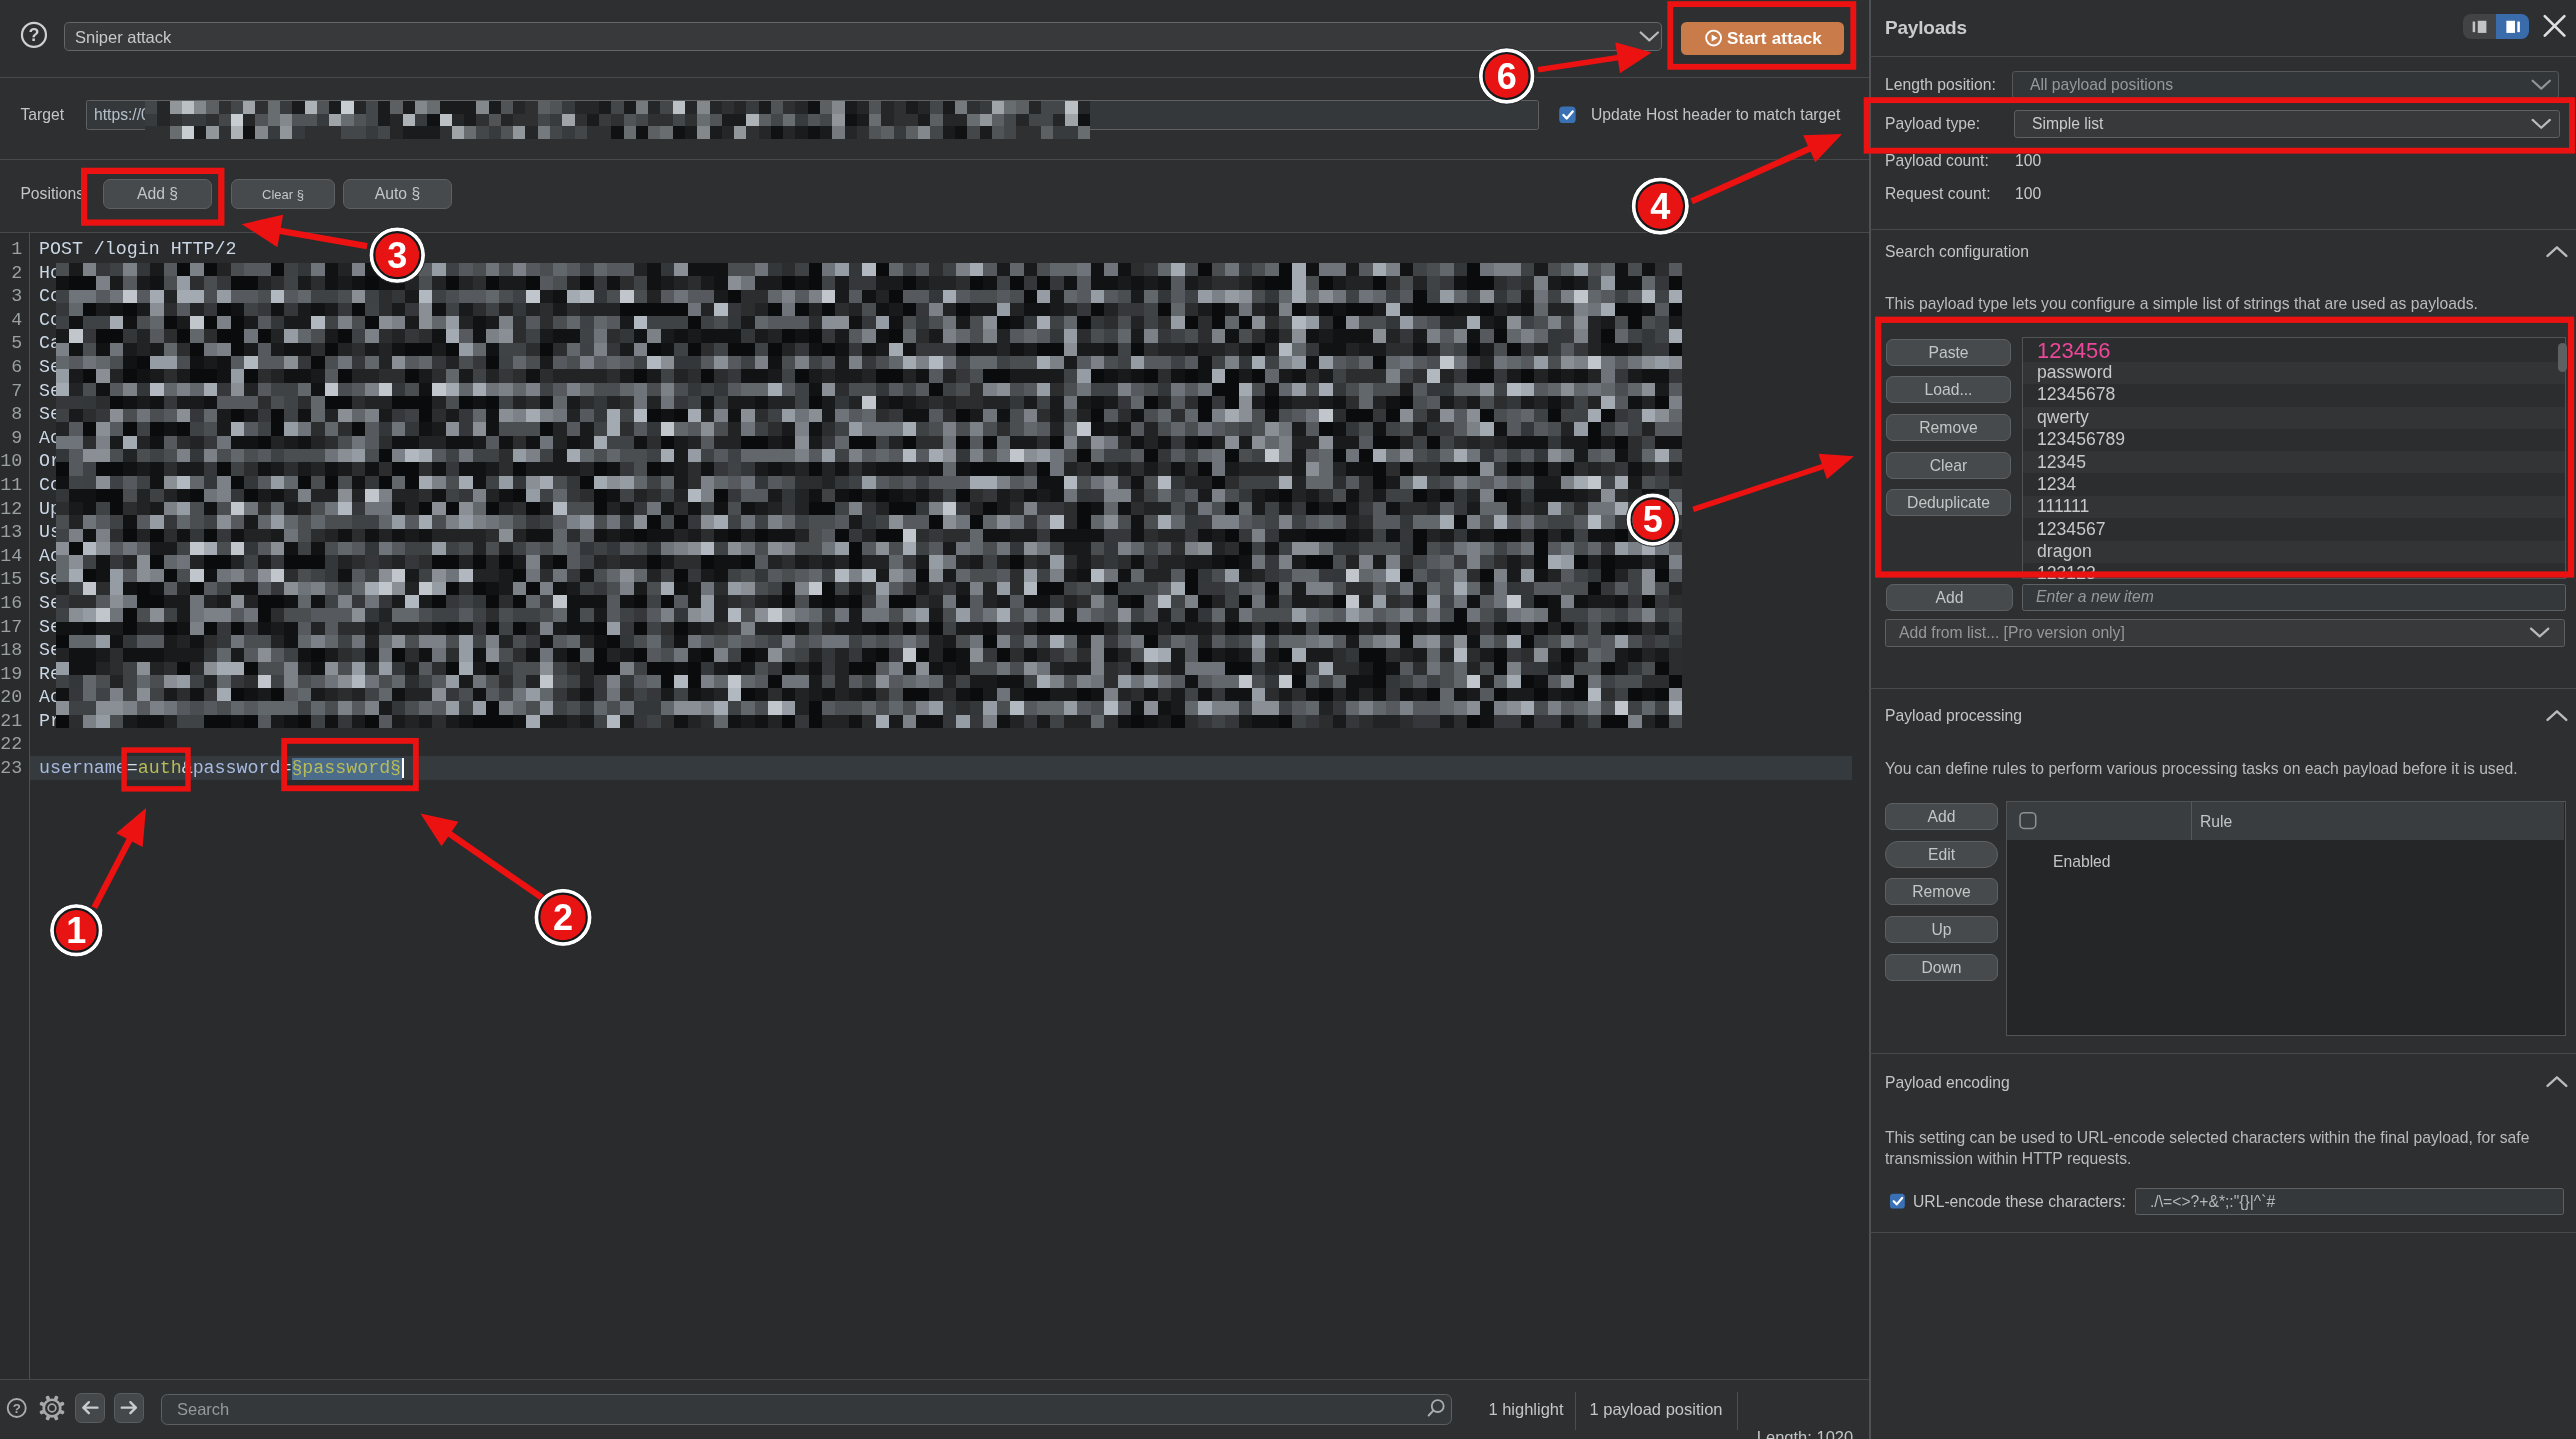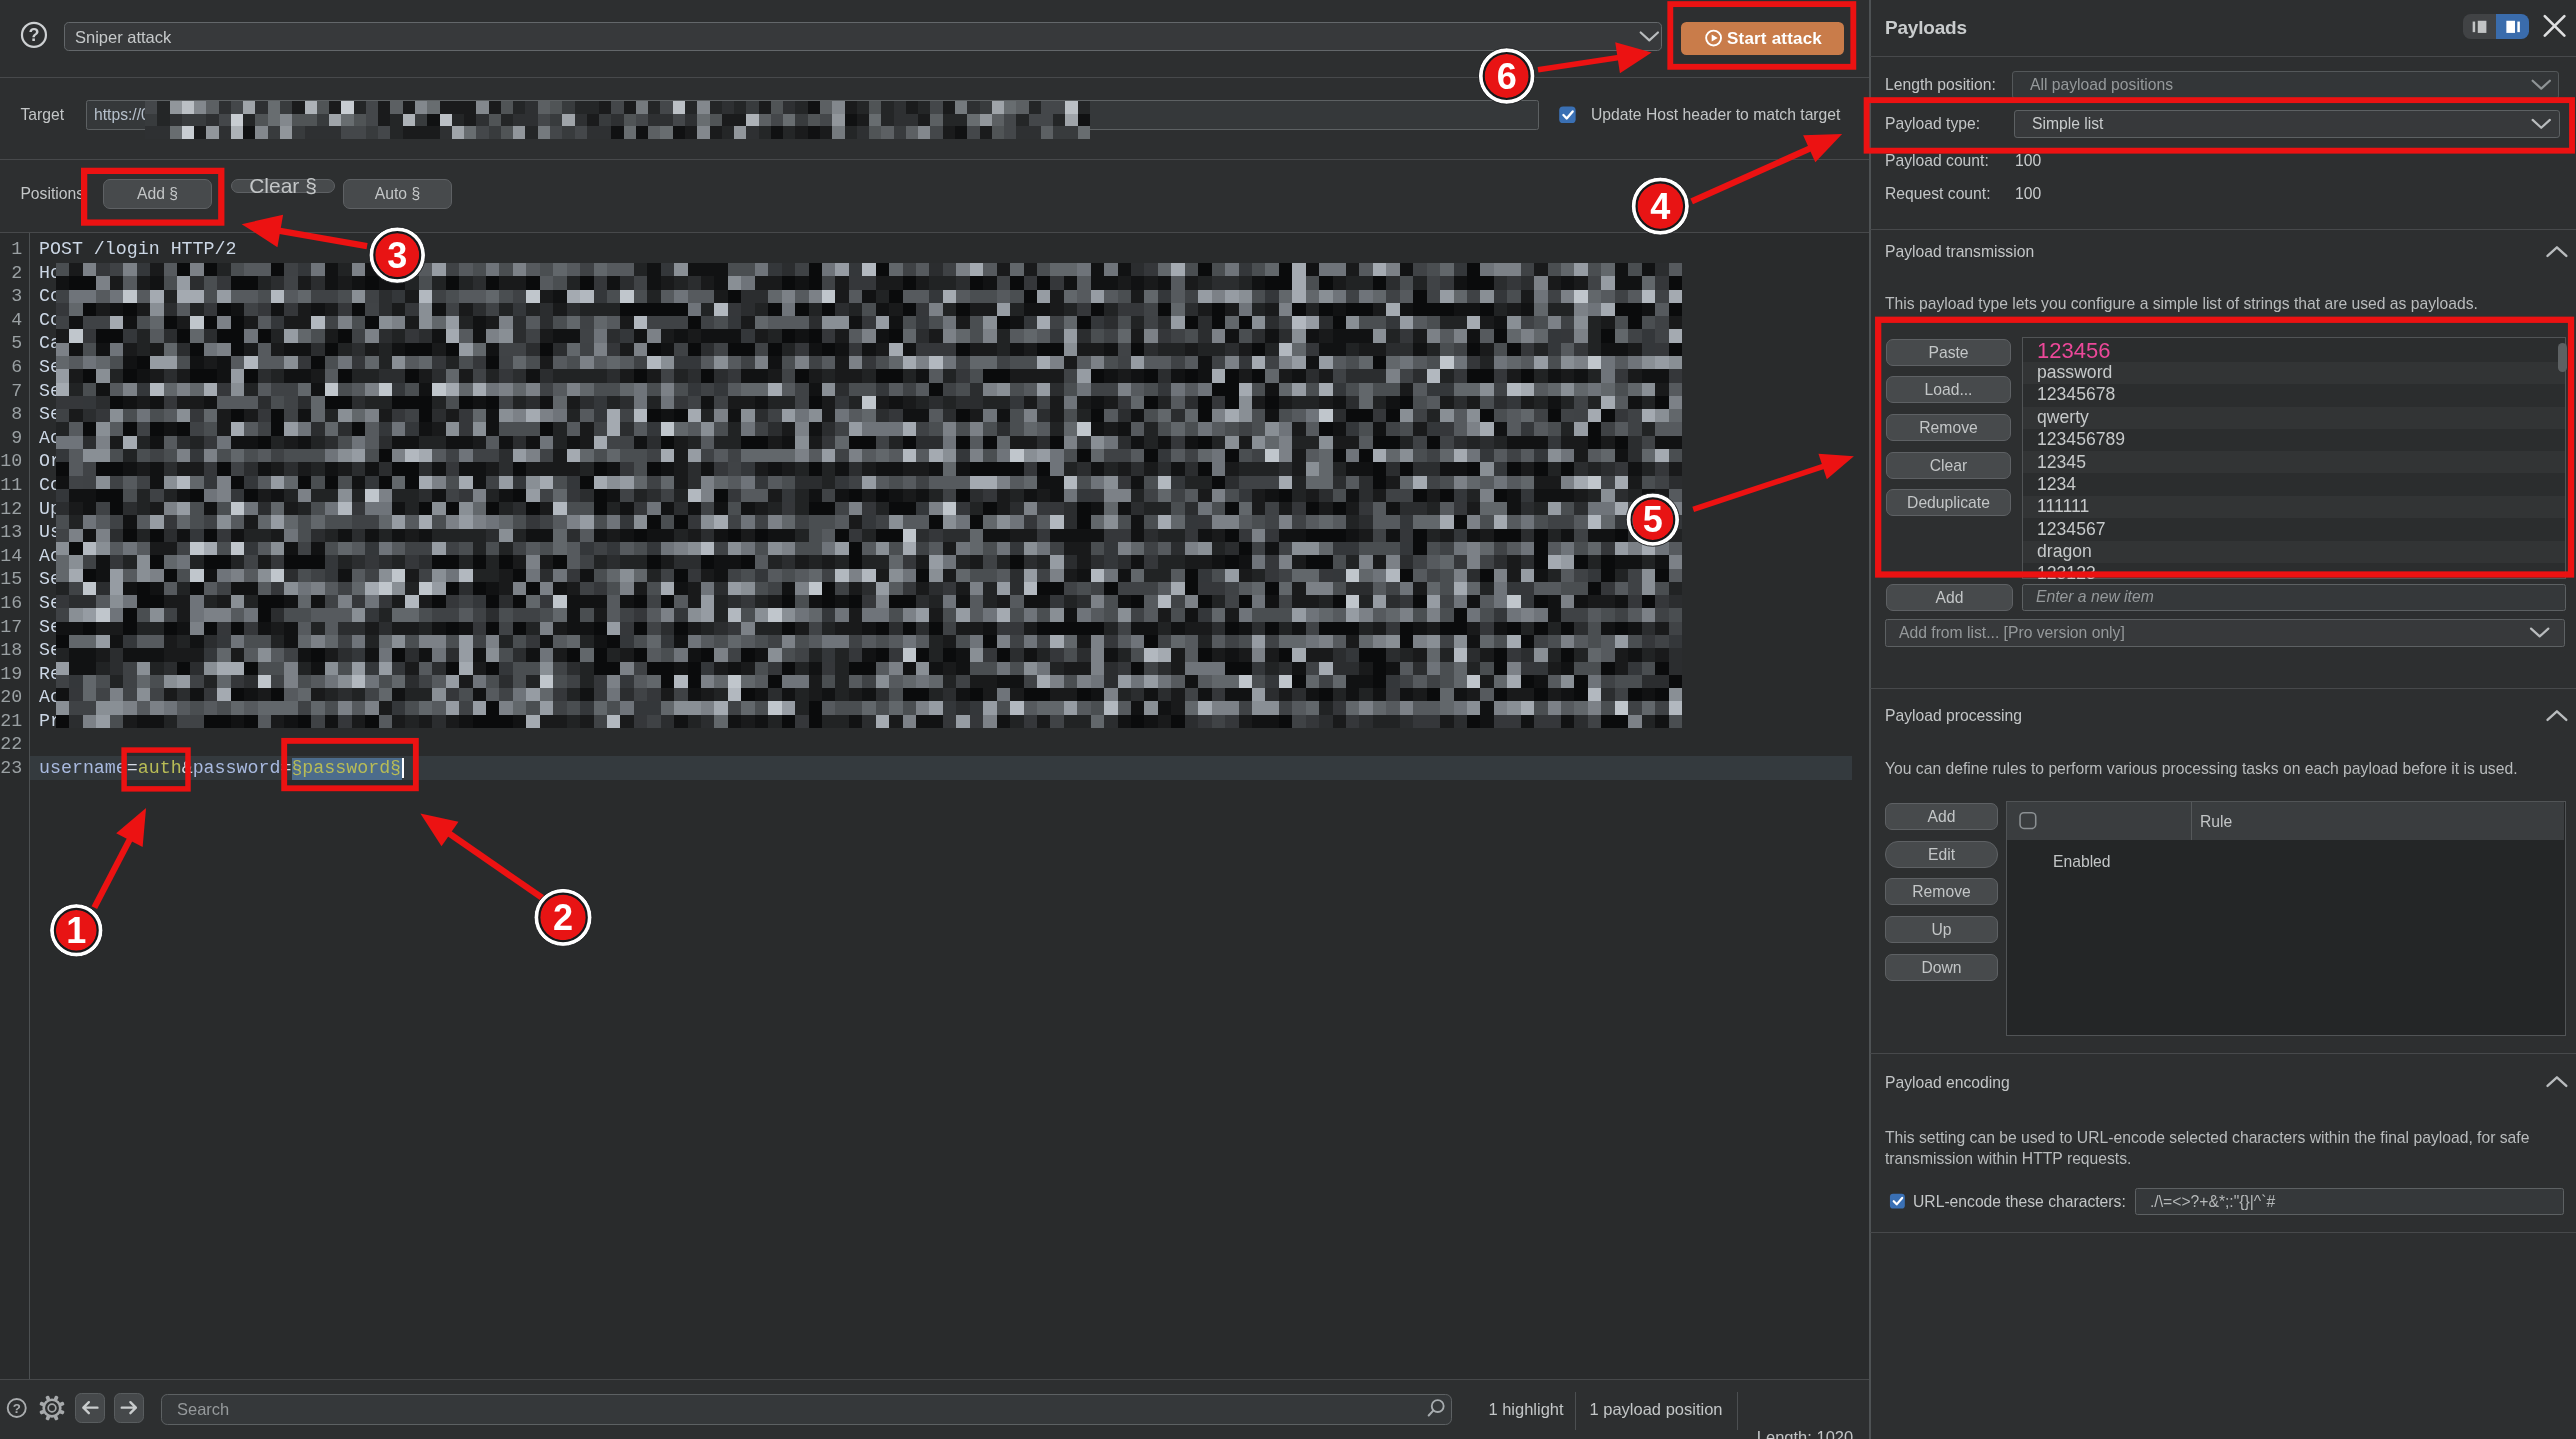--- a/index.html
+++ b/index.html
@@ -25,21 +25,21 @@
       <path fill="#505456" d="M14 0h1v1h-1zM29 0h1v1h-1zM33 0h1v1h-1zM51 0h1v1h-1zM59 0h1v1h-1zM9 1h1v1h-1zM12 1h1v1h-1zM13 1h1v1h-1zM17 1h1v1h-1zM28 1h1v1h-1zM39 1h1v1h-1zM46 1h1v1h-1zM54 1h1v1h-1zM29 2h1v1h-1zM59 2h1v1h-1zM69 2h1v1h-1z"></path>
       <path fill="#c8cdd2" d="M16 0h1v1h-1zM7 1h1v1h-1zM3 2h1v1h-1z"></path>
       <path fill="#757a7e" d="M40 0h1v1h-1zM66 0h1v1h-1zM32 2h1v1h-1zM56 2h1v1h-1z"></path>
       <path fill="#101112" d="M54 0h1v1h-1zM23 1h1v1h-1zM57 1h1v1h-1zM76 1h1v1h-1zM8 2h1v1h-1zM38 2h1v1h-1zM40 2h1v1h-1zM43 2h1v1h-1zM51 2h1v1h-1zM54 2h1v1h-1zM66 2h1v1h-1z"></path>
     </g>
   </svg>
 <div style="position:absolute;left:1591px;top:115px;transform:translateY(-50%);font-family:Liberation Sans,sans-serif;font-size:15.7px;font-weight:400;letter-spacing:0px;color:#c3c6c7;white-space:pre;line-height:1;">Update Host header to match target</div>
 <div style="position:absolute;left:0px;top:159px;width:1869px;height:1.3px;background:#47494b;"></div>
 <div style="position:absolute;left:20.4px;top:194px;transform:translateY(-50%);font-family:Liberation Sans,sans-serif;font-size:15.7px;font-weight:400;letter-spacing:0px;color:#c3c6c7;white-space:pre;line-height:1;">Positions</div>
 <div style="position:absolute;left:103px;top:179px;width:109px;height:30px;background:#474a4c;border:1.3px solid #5e6164;border-radius:7px;box-sizing:border-box;display:flex;align-items:center;justify-content:center;font-family:'Liberation Sans',sans-serif;font-size:15.7px;color:#c3c6c7;">Add §</div>
-<div style="position:absolute;left:231px;top:179px;width:104px;height:14px;background:#474a4c;border:1.3px solid #5e6164;border-radius:7px;box-sizing:border-box;display:flex;align-items:center;justify-content:center;font-family:'Liberation Sans',sans-serif;font-size:21px;color:#c3c6c7;">Clear §</div>
+<div style="position:absolute;left:231px;top:179px;width:104px;height:30px;background:#474a4c;border:1.3px solid #5e6164;border-radius:7px;box-sizing:border-box;display:flex;align-items:center;justify-content:center;font-family:'Liberation Sans',sans-serif;font-size:13px;color:#c3c6c7;">Clear §</div>
 <div style="position:absolute;left:343px;top:179px;width:109px;height:30px;background:#474a4c;border:1.3px solid #5e6164;border-radius:7px;box-sizing:border-box;display:flex;align-items:center;justify-content:center;font-family:'Liberation Sans',sans-serif;font-size:15.7px;color:#c3c6c7;">Auto §</div>
 <div style="position:absolute;left:0px;top:232px;width:1869px;height:1.3px;background:#47494b;"></div>
 <div style="position:absolute;left:0px;top:233px;width:1869px;height:1146px;background:#292b2c;"></div>
 <div style="position:absolute;left:30px;top:756px;width:1822px;height:23.5px;background:#343a3e;"></div>
 <div style="position:absolute;left:292px;top:758px;width:110px;height:21.6px;background:#4c6c8c;"></div>
 <div style="position:absolute;left:29px;top:233px;width:1.3px;height:1146px;background:#4c5052;"></div>
 <pre style="position:absolute;left:0;top:238px;width:22.3px;margin:0;font-family:'Liberation Mono',monospace;font-size:18.3px;line-height:23.6px;text-align:right;color:#9aa0a3;">1
 2
 3
 4
@@ -130,21 +130,21 @@
 <div style="position:absolute;left:2012px;top:71px;width:547px;height:28px;background:#333638;border:1.3px solid #54585a;border-radius:3.1px;box-sizing:border-box;"></div>
 <div style="position:absolute;left:2030px;top:85px;transform:translateY(-50%);font-family:Liberation Sans,sans-serif;font-size:15.7px;font-weight:400;letter-spacing:0px;color:#95999b;white-space:pre;line-height:1;">All payload positions</div>
 <div style="position:absolute;left:1885px;top:124px;transform:translateY(-50%);font-family:Liberation Sans,sans-serif;font-size:15.7px;font-weight:400;letter-spacing:0px;color:#c3c6c7;white-space:pre;line-height:1;">Payload type:</div>
 <div style="position:absolute;left:2014px;top:110px;width:546px;height:28px;background:#37393b;border:1.3px solid #5d6163;border-radius:3.1px;box-sizing:border-box;"></div>
 <div style="position:absolute;left:2032px;top:124px;transform:translateY(-50%);font-family:Liberation Sans,sans-serif;font-size:15.7px;font-weight:400;letter-spacing:0px;color:#c9cccd;white-space:pre;line-height:1;">Simple list</div>
 <div style="position:absolute;left:1885px;top:161px;transform:translateY(-50%);font-family:Liberation Sans,sans-serif;font-size:15.7px;font-weight:400;letter-spacing:0px;color:#c3c6c7;white-space:pre;line-height:1;">Payload count:</div>
 <div style="position:absolute;left:2015px;top:161px;transform:translateY(-50%);font-family:Liberation Sans,sans-serif;font-size:15.7px;font-weight:400;letter-spacing:0px;color:#c9cccd;white-space:pre;line-height:1;">100</div>
 <div style="position:absolute;left:1885px;top:194px;transform:translateY(-50%);font-family:Liberation Sans,sans-serif;font-size:15.7px;font-weight:400;letter-spacing:0px;color:#c3c6c7;white-space:pre;line-height:1;">Request count:</div>
 <div style="position:absolute;left:2015px;top:194px;transform:translateY(-50%);font-family:Liberation Sans,sans-serif;font-size:15.7px;font-weight:400;letter-spacing:0px;color:#c9cccd;white-space:pre;line-height:1;">100</div>
 <div style="position:absolute;left:1870px;top:229px;width:706px;height:1.3px;background:#47494b;"></div>
-<div style="position:absolute;left:1885px;top:252px;transform:translateY(-50%);font-family:Liberation Sans,sans-serif;font-size:15.7px;font-weight:400;letter-spacing:0px;color:#c3c6c7;white-space:pre;line-height:1;">Payload transmission</div>
+<div style="position:absolute;left:1885px;top:252px;transform:translateY(-50%);font-family:Liberation Sans,sans-serif;font-size:15.7px;font-weight:400;letter-spacing:0px;color:#c3c6c7;white-space:pre;line-height:1;">Search configuration</div>
 <div style="position:absolute;left:1885px;top:304px;transform:translateY(-50%);font-family:Liberation Sans,sans-serif;font-size:15.7px;font-weight:400;letter-spacing:0px;color:#b9bcbd;white-space:pre;line-height:1;">This payload type lets you configure a simple list of strings that are used as payloads.</div>
 <div style="position:absolute;left:1886px;top:339px;width:125px;height:27px;background:#474a4c;border:1.3px solid #5e6164;border-radius:7px;box-sizing:border-box;display:flex;align-items:center;justify-content:center;font-family:'Liberation Sans',sans-serif;font-size:15.7px;color:#c3c6c7;">Paste</div>
 <div style="position:absolute;left:1886px;top:376px;width:125px;height:27px;background:#474a4c;border:1.3px solid #5e6164;border-radius:7px;box-sizing:border-box;display:flex;align-items:center;justify-content:center;font-family:'Liberation Sans',sans-serif;font-size:15.7px;color:#c3c6c7;">Load...</div>
 <div style="position:absolute;left:1886px;top:414px;width:125px;height:27px;background:#474a4c;border:1.3px solid #5e6164;border-radius:7px;box-sizing:border-box;display:flex;align-items:center;justify-content:center;font-family:'Liberation Sans',sans-serif;font-size:15.7px;color:#c3c6c7;">Remove</div>
 <div style="position:absolute;left:1886px;top:452px;width:125px;height:27px;background:#474a4c;border:1.3px solid #5e6164;border-radius:7px;box-sizing:border-box;display:flex;align-items:center;justify-content:center;font-family:'Liberation Sans',sans-serif;font-size:15.7px;color:#c3c6c7;">Clear</div>
 <div style="position:absolute;left:1886px;top:489px;width:125px;height:27px;background:#474a4c;border:1.3px solid #5e6164;border-radius:7px;box-sizing:border-box;display:flex;align-items:center;justify-content:center;font-family:'Liberation Sans',sans-serif;font-size:15.7px;color:#c3c6c7;">Deduplicate</div>
 <div style="position:absolute;left:2022px;top:337px;width:544px;height:242px;background:#2b2d2e;border:1.3px solid #515456;"></div>
 <div style="position:absolute;left:2023px;top:362px;width:542px;height:22.3px;background:#323435;"></div>
 <div style="position:absolute;left:2023px;top:407px;width:542px;height:22.3px;background:#323435;"></div>
 <div style="position:absolute;left:2023px;top:451px;width:542px;height:22.3px;background:#323435;"></div>

